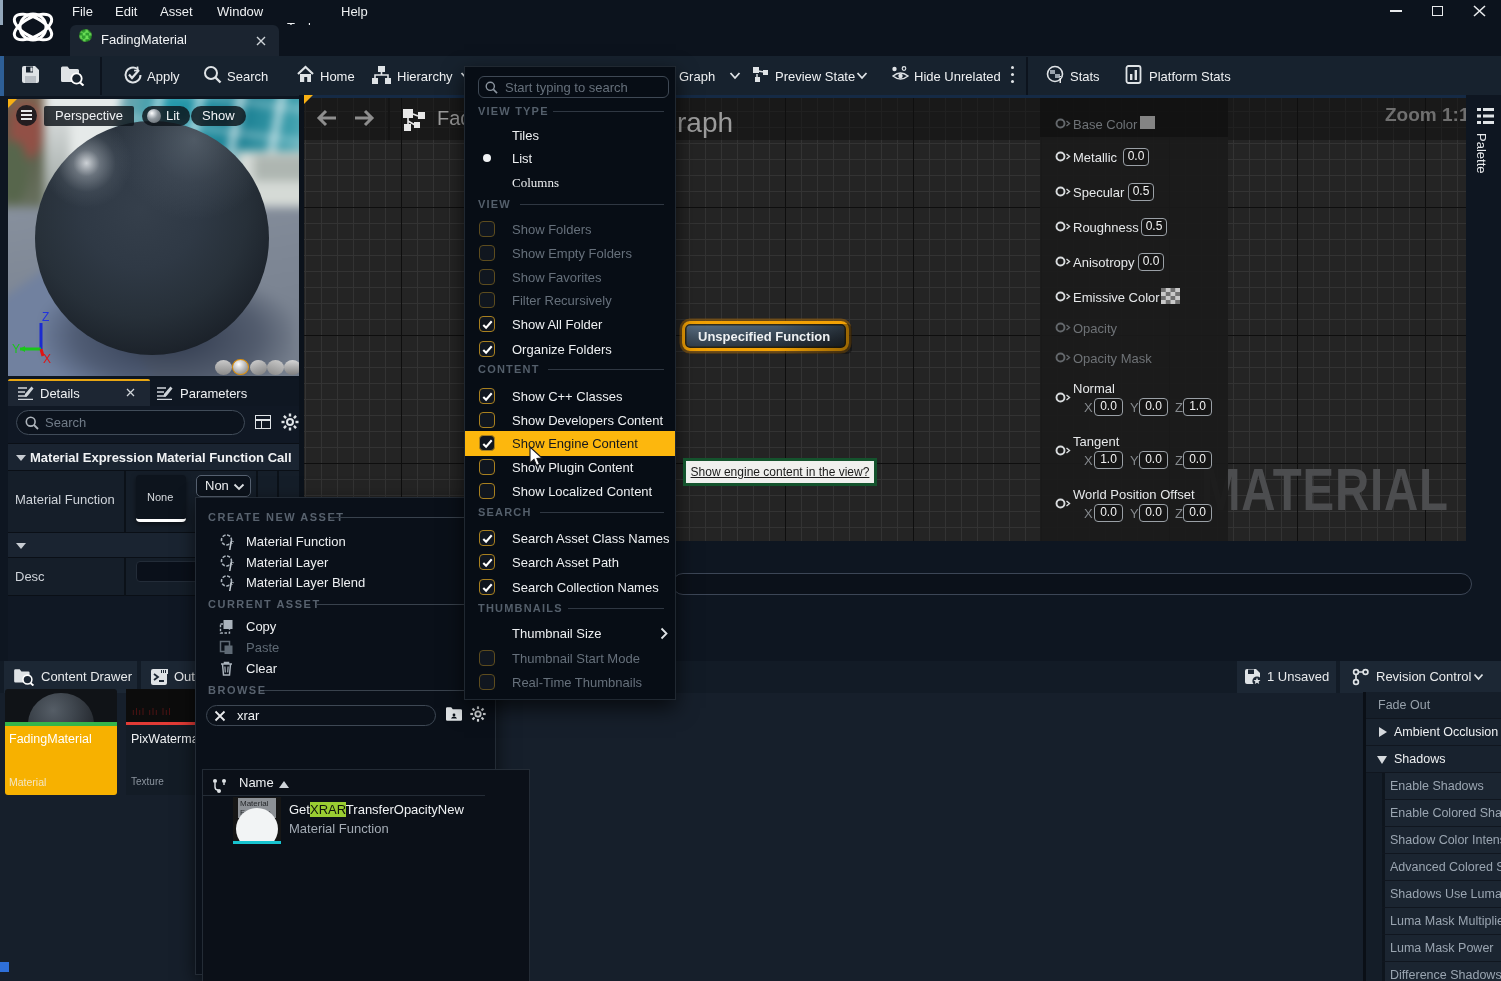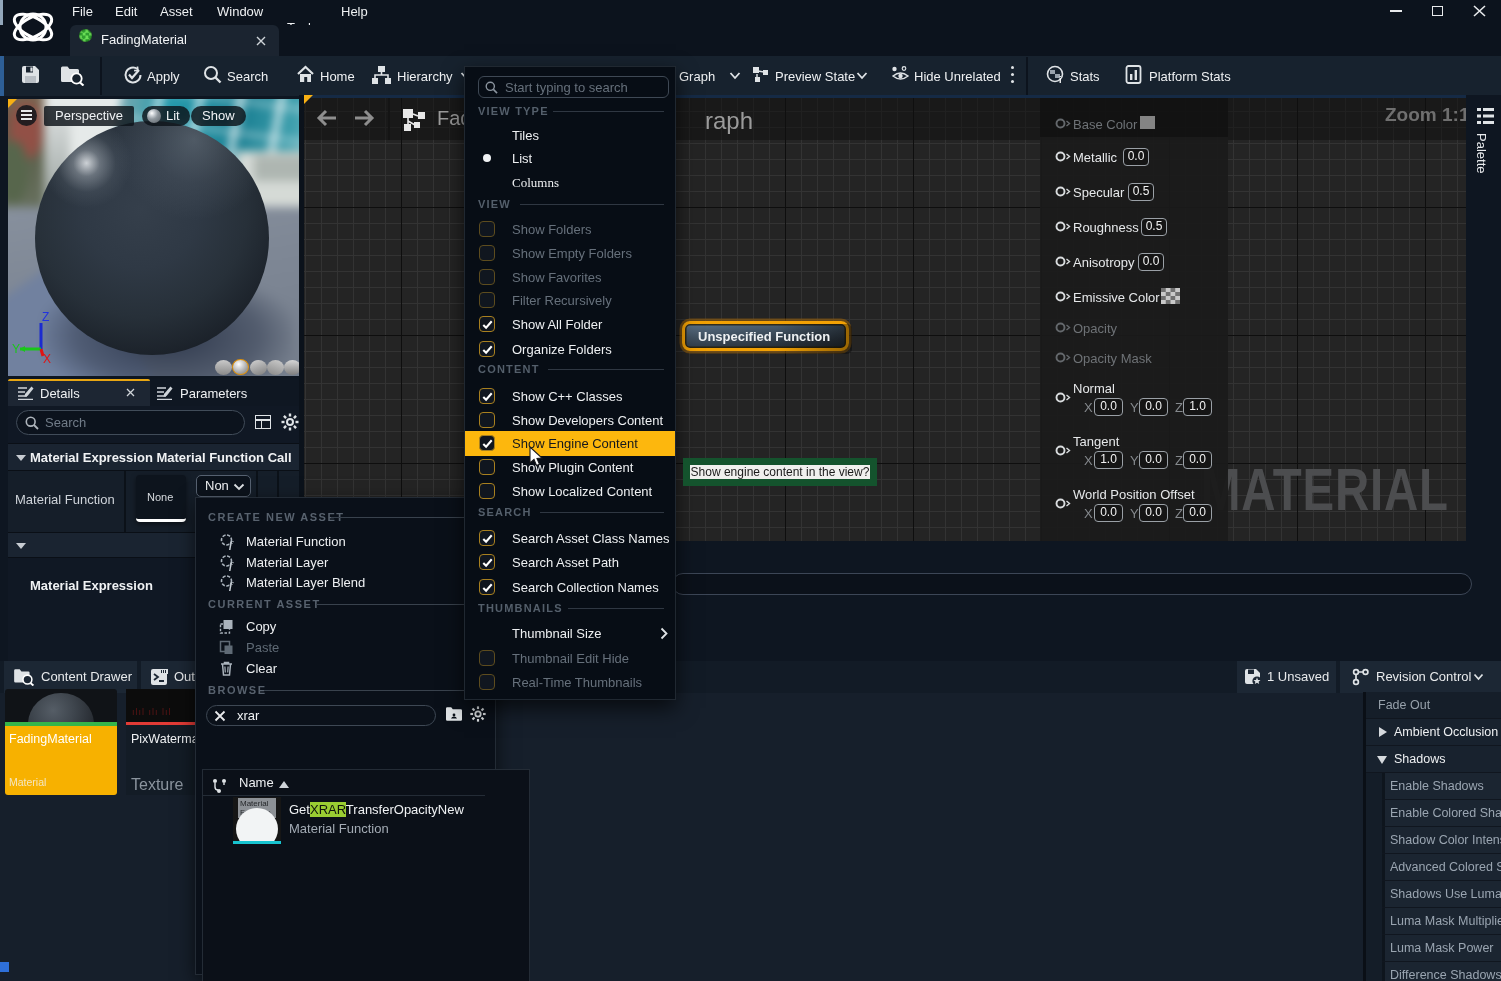--- a/index.html
+++ b/index.html
@@ -253,20 +253,25 @@
         <svg class="abs" style="left:36px;top:7px;" width="12" height="8" viewBox="0 0 12 8">
             <path d="M1.5 1.5 L6 6 L10.5 1.5" fill="none" stroke="#dfe3e6" stroke-width="1.8"></path>
           </svg>
       </div>
     </div>
 
     <div class="abs" style="left:0;top:153px;width:291px;height:26px;background:#1a2431;border-top:1px solid #0a0f16;border-bottom:1px solid #0a0f16;">
       <div class="abs" style="left:8px;top:10px;width:0;height:0;border-top:6px solid #c7ccd2;border-left:5px solid transparent;border-right:5px solid transparent;"></div>
       <div class="abs txt" style="left:22px;top:5px;font-weight:bold;color:#f0f2f4;margin-top:40px;">Material Expression</div>
     </div>
+    <div class="abs" style="left:0;top:179px;width:291px;height:38px;background:#151e29;border-bottom:1px solid #0a0f16;">
+      <div class="abs" style="left:116px;top:0;width:2px;height:38px;background:#0b1118;"></div>
+      <div class="abs txt" style="left:7px;top:11px;color:#ced3d9;">Desc</div>
+      <div class="abs" style="left:128px;top:3px;width:120px;height:21px;background:#0a101a;border:1px solid #232c38;border-radius:4px;"></div>
+    </div>
   </div>
   <div class="abs" style="left:299px;top:95px;width:5px;height:566px;background:#0b121b;"></div>
 
   <div id="graph" class="abs" style="left:304px;top:95px;width:1162px;height:446px;overflow:hidden;background-color:#242424;background-image:
       linear-gradient(to right,#0e0e0e 1px,transparent 1px),
       linear-gradient(to bottom,#0e0e0e 1px,transparent 1px),
       linear-gradient(to right,#333333 1px,transparent 1px),
       linear-gradient(to bottom,#333333 1px,transparent 1px);
       background-size:128px 128px,128px 128px,16px 16px,16px 16px;
       background-position:97px 0,0 112px,1px 0,0 0;">
@@ -282,21 +287,21 @@
         </svg>
       <div class="abs" style="left:84px;top:0;width:2px;height:42px;background:#141414;"></div>
       <svg class="abs" style="left:97px;top:9px;" width="26" height="25" viewBox="0 0 26 25">
         <rect x="2" y="2" width="10" height="9" fill="#e8e8e8"></rect>
           <rect x="17" y="5" width="7" height="7" fill="#e8e8e8"></rect>
           <rect x="3" y="17" width="7" height="7" fill="#e8e8e8"></rect>
           <rect x="13" y="15" width="6" height="6" fill="#e8e8e8"></rect>
         <path d="M7 11 v8 M12 7 l5 2 M7 14 l7 4" stroke="#e8e8e8" stroke-width="1.6" fill="none"></path>
       </svg>
       <div class="abs txt" style="left:133px;top:9px;font-size:20px;color:#9b9b9b;">Fad</div>
-      <div class="abs txt" style="left:373px;top:9px;font-size:24px;color:#9b9b9b;margin-left:28px;">raph</div>
+      <div class="abs txt" style="left:373px;top:9px;font-size:28px;color:#9b9b9b;">raph</div>
     </div>
 
     <div class="abs txt" style="left:1081px;top:9px;font-size:19px;font-weight:bold;color:#6f6f6f;">Zoom 1:1</div>
 
     <div class="abs" style="left:736px;top:0;width:188px;height:446px;background:rgba(27,27,27,0.94);font-size:13px;">
       <div class="abs" style="left:0;top:3px;width:188px;height:39px;background:rgba(12,12,12,0.55);"></div>
 
       <svg class="abs" style="left:15px;top:22px;" width="17" height="13" viewBox="0 0 17 13">
           <circle cx="5.5" cy="6.5" r="4" fill="none" stroke="#64686c" stroke-width="1.9"></circle>
           <path d="M11.5 4 l3 2.5 -3 2.5" fill="none" stroke="#64686c" stroke-width="1.4"></path>
@@ -471,21 +476,21 @@
       </div>
     </div>
 
     <div class="abs" style="left:126px;top:-4px;width:71px;height:106px;overflow:hidden;">
       <div class="abs" style="left:0;top:0;width:71px;height:33px;background:#0c0c0c;">
         <div class="abs txt" style="left:6px;top:18px;font-size:9px;color:#5e1515;letter-spacing:1px;">ılıl ılı lıl</div>
       </div>
       <div class="abs" style="left:0;top:33px;width:71px;height:3px;background:#e23b36;"></div>
       <div class="abs" style="left:0;top:36px;width:71px;height:70px;background:#131c26;">
         <div class="abs txt" style="left:5px;top:7px;font-size:12.5px;color:#f0f2f4;">PixWaterma</div>
-        <div class="abs txt" style="left:5px;top:51px;font-size:16px;color:#8b949e;">Texture</div>
+        <div class="abs txt" style="left:5px;top:51px;font-size:10px;color:#8b949e;">Texture</div>
       </div>
     </div>
   </div>
 
   <div id="proppanel" class="abs" style="left:1363px;top:692px;width:138px;height:289px;background:#18222e;overflow:hidden;font-size:12.5px;">
     <div class="abs" style="left:0;top:0;width:3px;height:289px;background:#0a0f16;"></div>
     <div class="abs" style="left:3px;top:0;width:135px;height:27px;background:#151e29;border-bottom:1px solid #10161f;">
       <div class="abs txt" style="left:12px;top:6px;color:#97a1ab;">Fade Out</div>
     </div>
     <div class="abs" style="left:3px;top:27px;width:135px;height:27px;background:#18222e;border-bottom:1px solid #10161f;">
@@ -679,23 +684,23 @@
         </svg>
       </div>
       <div class="vtext" style="top:513px;">Search Collection Names</div>
     <div class="vhead" style="top:535px;">THUMBNAILS</div>
       <div class="vline" style="left:103px;top:541px;width:96px;"></div>
     <div class="vtext" style="top:559px;">Thumbnail Size</div>
     <svg class="abs" style="left:195px;top:560px;" width="8" height="13" viewBox="0 0 8 13">
         <path d="M1.5 1.5 L6.5 6.5 L1.5 11.5" fill="none" stroke="#dfe3e6" stroke-width="1.8"></path>
       </svg>
     <div class="cb dis" style="top:583px;"></div>
-      <div class="vtext dis" style="top:584px;">Thumbnail Edit Hide</div>
+      <div class="vtext dis" style="top:584px;">Thumbnail Start Mode</div>
     <div class="cb dis" style="top:607px;"></div>
       <div class="vtext dis" style="top:608px;">Real-Time Thumbnails</div>
   </div>
 
   <svg class="abs" style="left:529px;top:446px;" width="15" height="22" viewBox="0 0 15 22">
     <path d="M1 1 L1 17 L5 13.5 L7.5 19.5 L10.5 18.2 L8 12.4 L13 12 Z" fill="#ffffff" stroke="#17181a" stroke-width="1.1"></path>
   </svg>
 
-  <div id="tooltip" class="abs" style="left:683px;top:458px;width:194px;height:28px;background:#f0f0ee;border:7px solid #14532d;color:#1b1b1b;font-size:12px;display:flex;align-items:center;justify-content:center;">Show engine content in the view?</div>
+  <div id="tooltip" class="abs" style="left:683px;top:458px;width:194px;height:28px;background:#f0f0ee;border:3px solid #14532d;color:#1b1b1b;font-size:12px;display:flex;align-items:center;justify-content:center;text-decoration:underline;">Show engine content in the view?</div>
 </div>
 
 </body></html>

